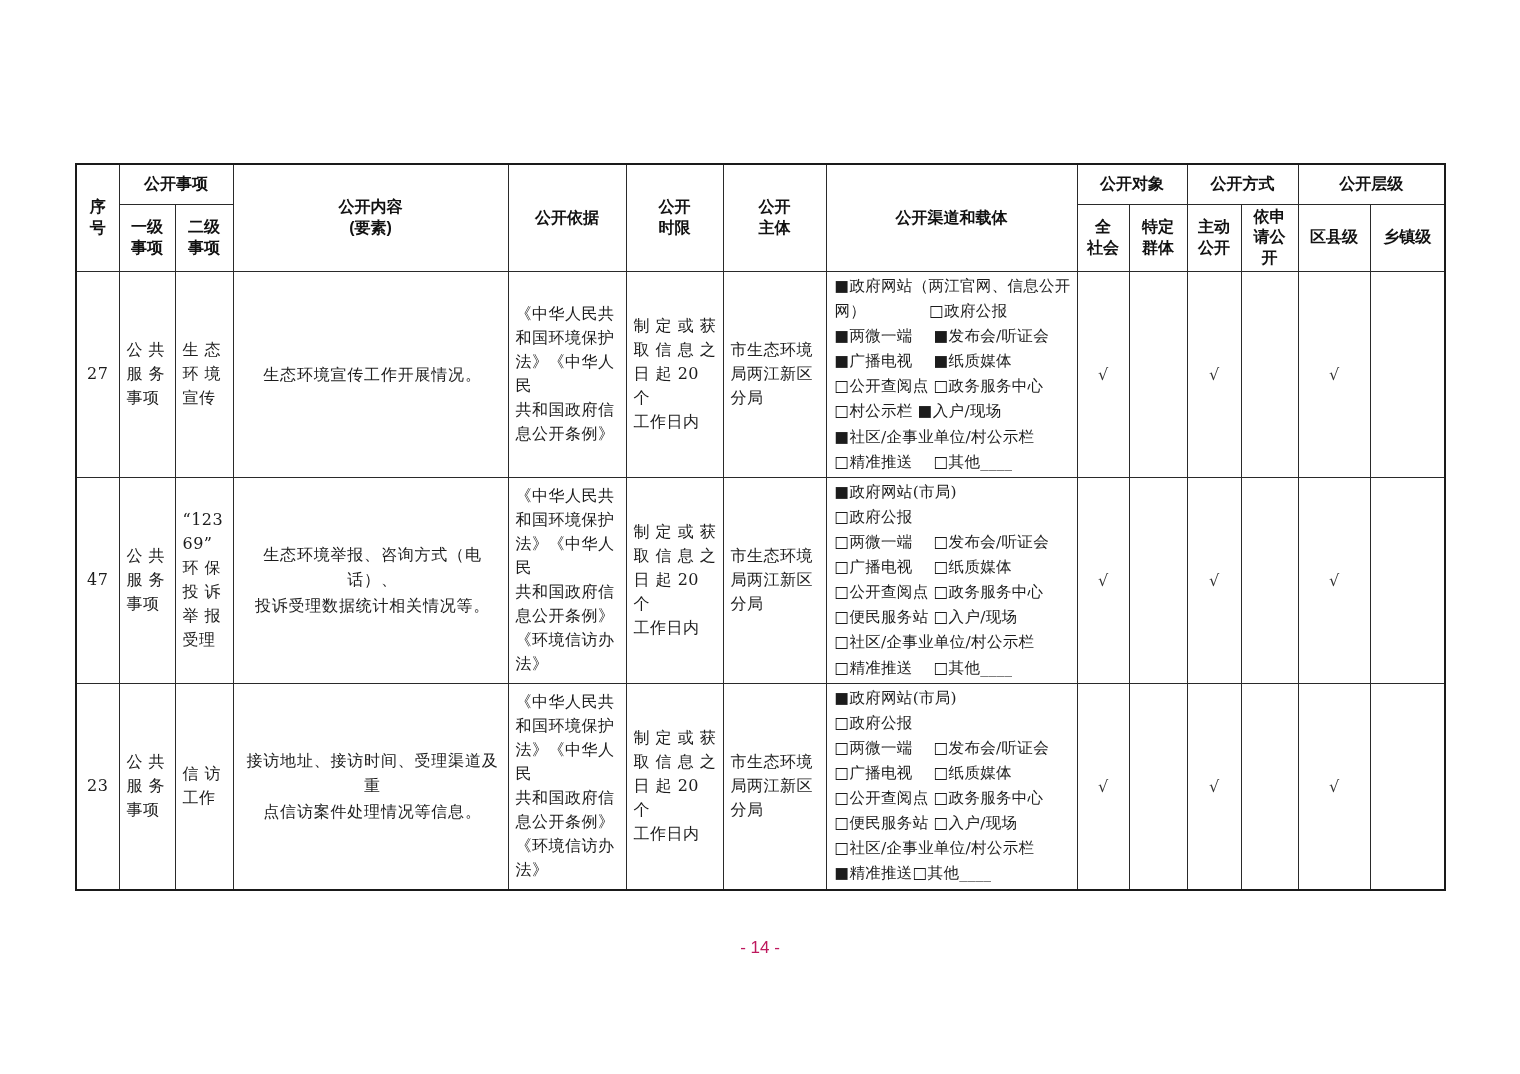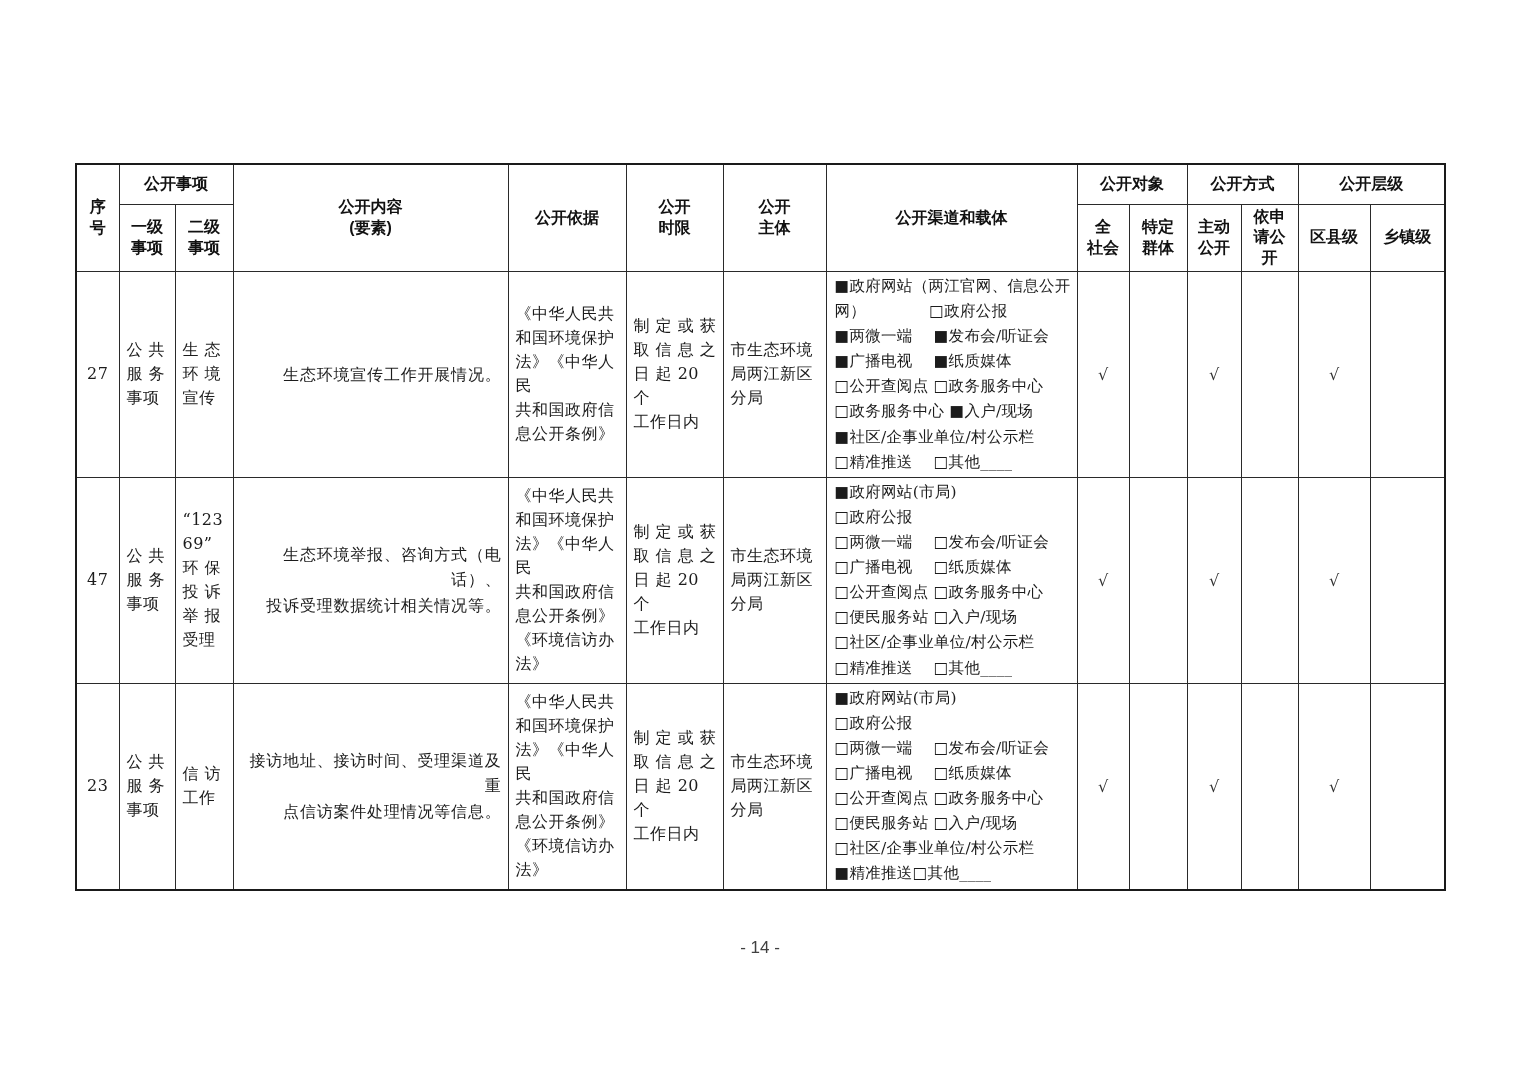--- a/index.html
+++ b/index.html
@@ -55,21 +55,21 @@
   }
   td.c-left {
     text-align: left;
     white-space: pre-line;
     font-size: 16px;
     line-height: 1.5;
     letter-spacing: 0.5px;
     padding-left: 7px;
   }
   td.c-content {
-    text-align: right;
+    text-align: center;
     white-space: pre-line;
     font-size: 16px;
     line-height: 1.6;
     letter-spacing: 0.8px;
     padding-left: 10px;
     padding-right: 6px;
   }
   td.c-channels {
     font-size: 15.5px;
     line-height: 1.62;
@@ -86,21 +86,21 @@
     font-size: 16px;
     color: #333;
   }
   .footer {
     position: absolute;
     left: 0; top: 938px;
     width: 1520px;
     text-align: center;
     font-family: "Liberation Sans", "DejaVu Sans", sans-serif;
     font-size: 17px;
-    color: #404040;
+    color: #be185d;
   }
 </style>
 </head>
 <body>
 
 <div class="sheet">
 
   <table class="catalog">
     <colgroup>
       <col style="width:43px">
@@ -175,21 +175,21 @@
 工作日内</td>
         <td class="c-left">市生态环境
 局两江新区
 分局</td>
         <td class="c-channels">
           <div class="ch-line">■政府网站（两江官网、信息公开</div>
           <div class="ch-line">网）　　　　□政府公报</div>
           <div class="ch-line">■两微一端　 ■发布会/听证会</div>
           <div class="ch-line">■广播电视　 ■纸质媒体</div>
           <div class="ch-line">□公开查阅点 □政务服务中心</div>
-          <div class="ch-line">□政务服务中心 ■入户/现场</div>
+          <div class="ch-line">□村公示栏 ■入户/现场</div>
           <div class="ch-line">■社区/企事业单位/村公示栏</div>
           <div class="ch-line">□精准推送　 □其他____</div>
         </td>
         <td class="c-check">√</td>
         <td class="c-check"></td>
         <td class="c-check">√</td>
         <td class="c-check"></td>
         <td class="c-check">√</td>
         <td class="c-check"></td>
       </tr>

